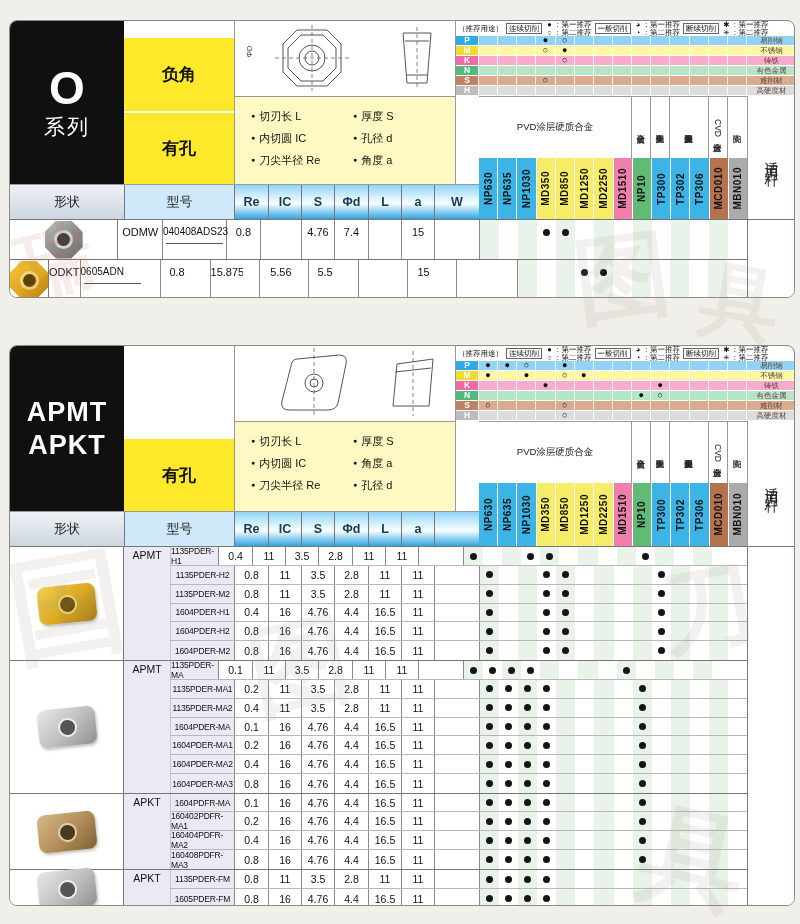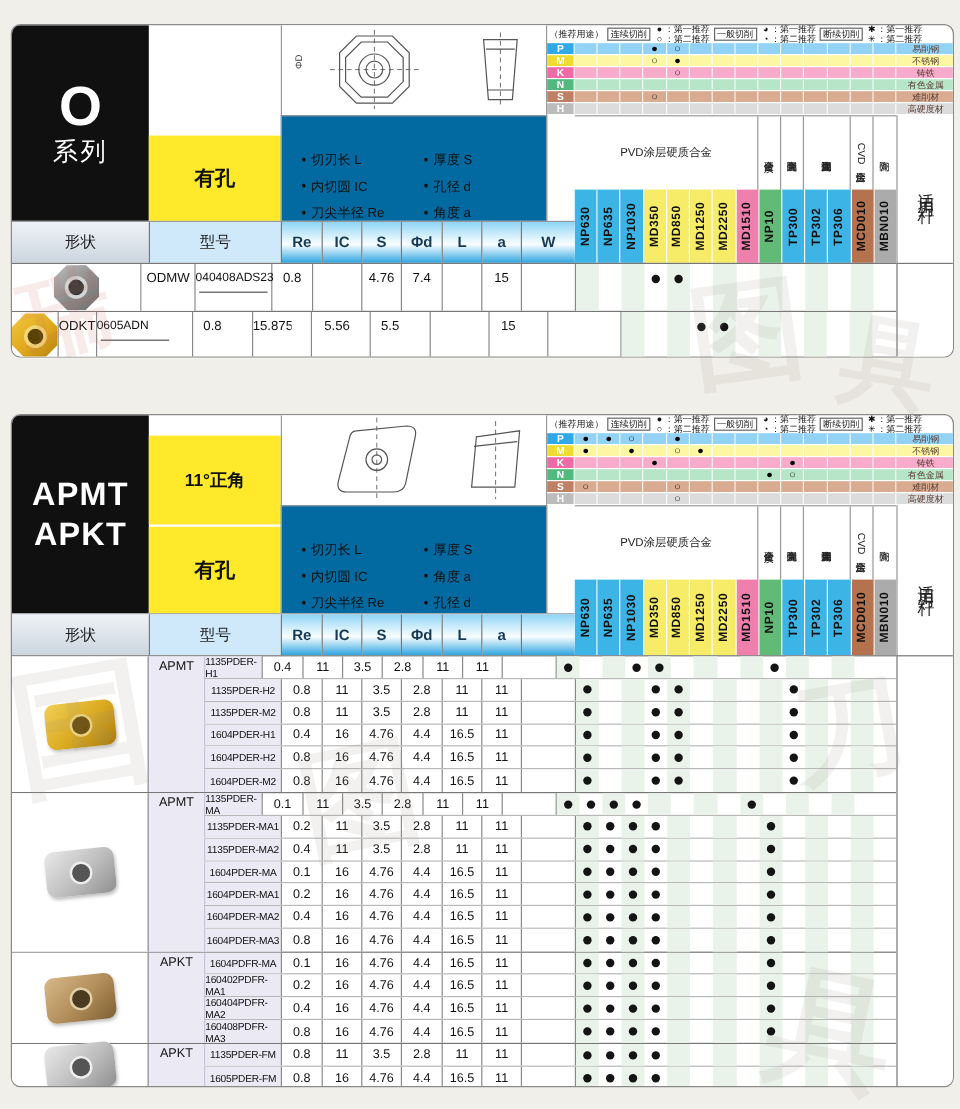--- a/index.html
+++ b/index.html
@@ -14,21 +14,21 @@
   .t-big   { font-size:46px; font-weight:bold; line-height:48px; }
   .t-sub   { font-size:21px; line-height:30px; letter-spacing:2px; }
   .t-med   { font-size:27px; font-weight:bold; line-height:33px; letter-spacing:1px; }
 
   
   .ybox { background:#ffe92a; color:#111; font-weight:bold; display:flex; align-items:center; justify-content:center; }
 
   
   .diag { background:#fff; border-left:1px solid #999; border-right:1px solid #999; }
   .diaglabel { position:absolute; left:8px; top:26px; font-size:8px; color:#444; transform:rotate(-90deg); }
-  .spec { background:#0369a1; border-left:1px solid #999; border-right:1px solid #999; border-top:1px solid #999; padding-top:26px; }
+  .spec { background:#fef9c3; border-left:1px solid #999; border-right:1px solid #999; border-top:1px solid #999; padding-top:8px; }
   .spec-cols { display:flex; }
   .spec-col { display:flex; flex-direction:column; }
   .spec-line { font-size:11px; line-height:21px; color:#111; white-space:nowrap; }
   .spec-line::before { content:"●"; font-size:7px; vertical-align:2px; margin-right:4px; }
 
   
   .legend { display:flex; align-items:center; font-size:7.5px; color:#111; gap:3px; padding-left:2px; }
   .legprefix { white-space:nowrap; }
   .legbox { border:1px solid #666; background:#fff; padding:0 2px; line-height:9px; white-space:nowrap; }
   .legpair { display:flex; flex-direction:column; justify-content:center; }
@@ -115,20 +115,21 @@
   .wm { position:absolute; opacity:.12; font-weight:bold; }
 </style>
 </head>
 <body>
 
 <div id="t1" class="panel t1" style="top:20px;height:278px;">
     <div class="abs blackbox" style="left: 0px; top: 0px; width: 114px; height: 163px;">
       <div class="t-big">O</div>
       <div class="t-sub">系列</div>
     </div>
+    <div class="abs ybox" style="left: 114px; top: 17px; width: 110px; height: 73px; font-size: 17px;">负角</div>
     <div class="abs ybox" style="left: 114px; top: 92px; width: 110px; height: 71px; font-size: 17px;">有孔</div>
     <div class="abs diag" style="left: 224px; top: 0px; width: 222px; height: 75px;"><svg width="220" height="75" viewBox="0 0 220 75">
         <g fill="none" stroke="#555" stroke-width="1">
           <polygon points="62,9 92,9 106,23 106,51 92,65 62,65 48,51 48,23"></polygon>
           <polygon points="66,14 88,14 101,27 101,47 88,60 66,60 53,47 53,27"></polygon>
           <circle cx="77" cy="37" r="13"></circle>
           <circle cx="77" cy="37" r="7"></circle>
           <line x1="77" y1="4" x2="77" y2="70" stroke-dasharray="4 3" stroke-width="0.7"></line>
           <line x1="40" y1="37" x2="114" y2="37" stroke-dasharray="4 3" stroke-width="0.7"></line>
           <polygon points="168,12 196,12 192,62 172,62"></polygon>
@@ -465,21 +466,20 @@
         </div>
       </div>
     </div>
     <div class="abs lblcol" style="left: 737px; top: 198px; width: 49px; height: 80px; border-top: 1px solid rgb(119, 119, 119);"></div>
   </div>
 <div id="t2" class="panel t2" style="top:345px;height:561px;">
     <div class="abs blackbox" style="left: 0px; top: 0px; width: 114px; height: 165px;">
       <div class="t-med">APMT</div>
       <div class="t-med">APKT</div>
     </div>
-    <div class="abs ybox" style="left: 114px; top: 17px; width: 110px; height: 74px; font-size: 14.5px;">11°正角</div>
     <div class="abs ybox" style="left: 114px; top: 93px; width: 110px; height: 72px; font-size: 17px;">有孔</div>
     <div class="abs diag" style="left: 224px; top: 0px; width: 222px; height: 75px;"><svg width="220" height="75" viewBox="0 0 220 75">
         <g fill="none" stroke="#555" stroke-width="1">
           <path d="M62,13 L104,9 Q113,9 111,18 L103,57 Q101,64 93,64 L54,64 Q45,64 47,55 L56,20 Q57,13 62,13 Z"></path>
           <circle cx="79" cy="37" r="9"></circle>
           <circle cx="79" cy="37" r="4"></circle>
           <line x1="79" y1="2" x2="79" y2="72" stroke-dasharray="4 3" stroke-width="0.7"></line>
           <polygon points="162,18 198,13 194,60 158,60"></polygon>
           <line x1="160" y1="26" x2="196" y2="22"></line>
           <line x1="178" y1="5" x2="178" y2="70" stroke-dasharray="4 3" stroke-width="0.7"></line>

